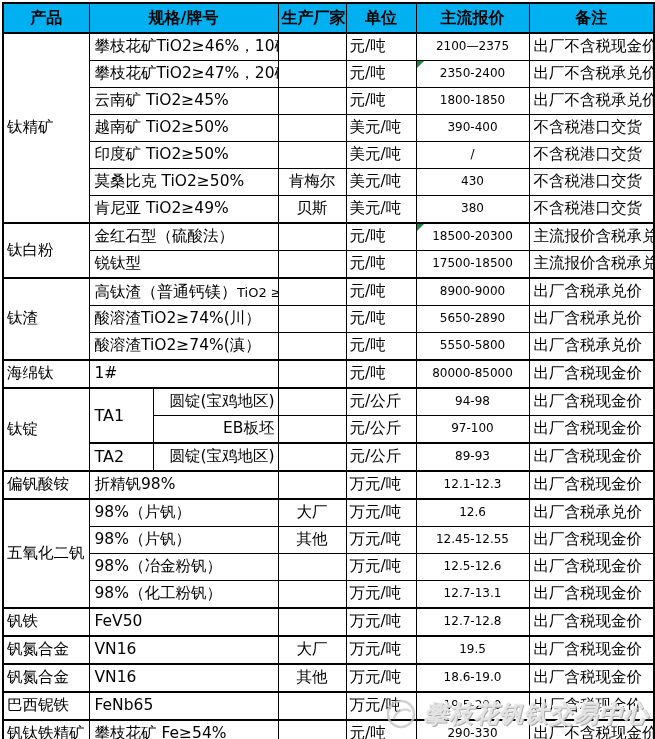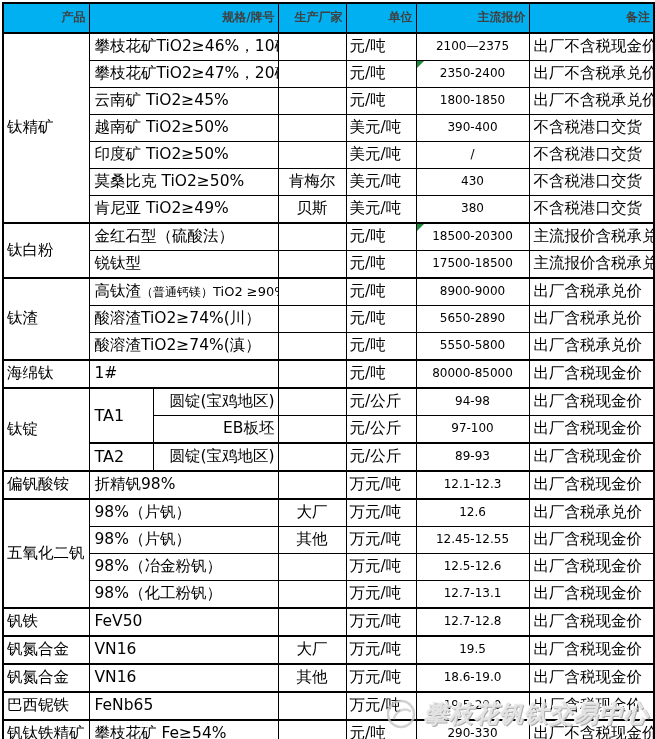--- a/index.html
+++ b/index.html
@@ -22,38 +22,38 @@
   col.w-remark{width:125px;}
   th,td{
     border:1px solid #000;
     padding:0 3px;
     font-size:15.5px;color:#000;
     height:26px;line-height:1.1;
     overflow:hidden;white-space:nowrap;
     background:#fff;
   }
   thead th{
-    background:#00B0F0;color:#404040;font-weight:bold;
-    height:28px;text-align:right;font-size:12px;
+    background:#00B0F0;color:#000000;font-weight:bold;
+    height:28px;text-align:center;font-size:16px;
     border-bottom:2px solid #000;
   }
   td.c-prod{}
   td.c-spec{text-align:left;padding-left:5px;}
   td.c-grade{text-align:left;padding-left:5px;font-size:16px;}
   td.c-spec2{text-align:right;padding-left:5px;}
   td.c-mfr{text-align:center;}
   td.c-unit{}
   td.c-price{text-align:center;font-size:12px;position:relative;margin-top:40px;}
   td.c-remark{text-align:left;padding-left:4px;}
   tr.sec td{border-top-width:2px;}
   td.flag::before{
     content:"";position:absolute;top:0;left:0;width:0;height:0;
     border-top:7px solid #1f8a3d;border-right:7px solid transparent;
   }
-  .spec-paren{font-size:12px;}
+  .spec-paren{font-size:16px;}
   .spec-tail{font-size:13px;}
   .watermark{
     position:absolute;top:698px;right:6px;
     display:flex;align-items:center;gap:7px;
     pointer-events:none;
   }
   .wm-logo{width:32px;height:32px;opacity:.8;}
   .wm-text{
     font-size:24px;font-weight:bold;letter-spacing:1px;
     color:#e3e3e3;

